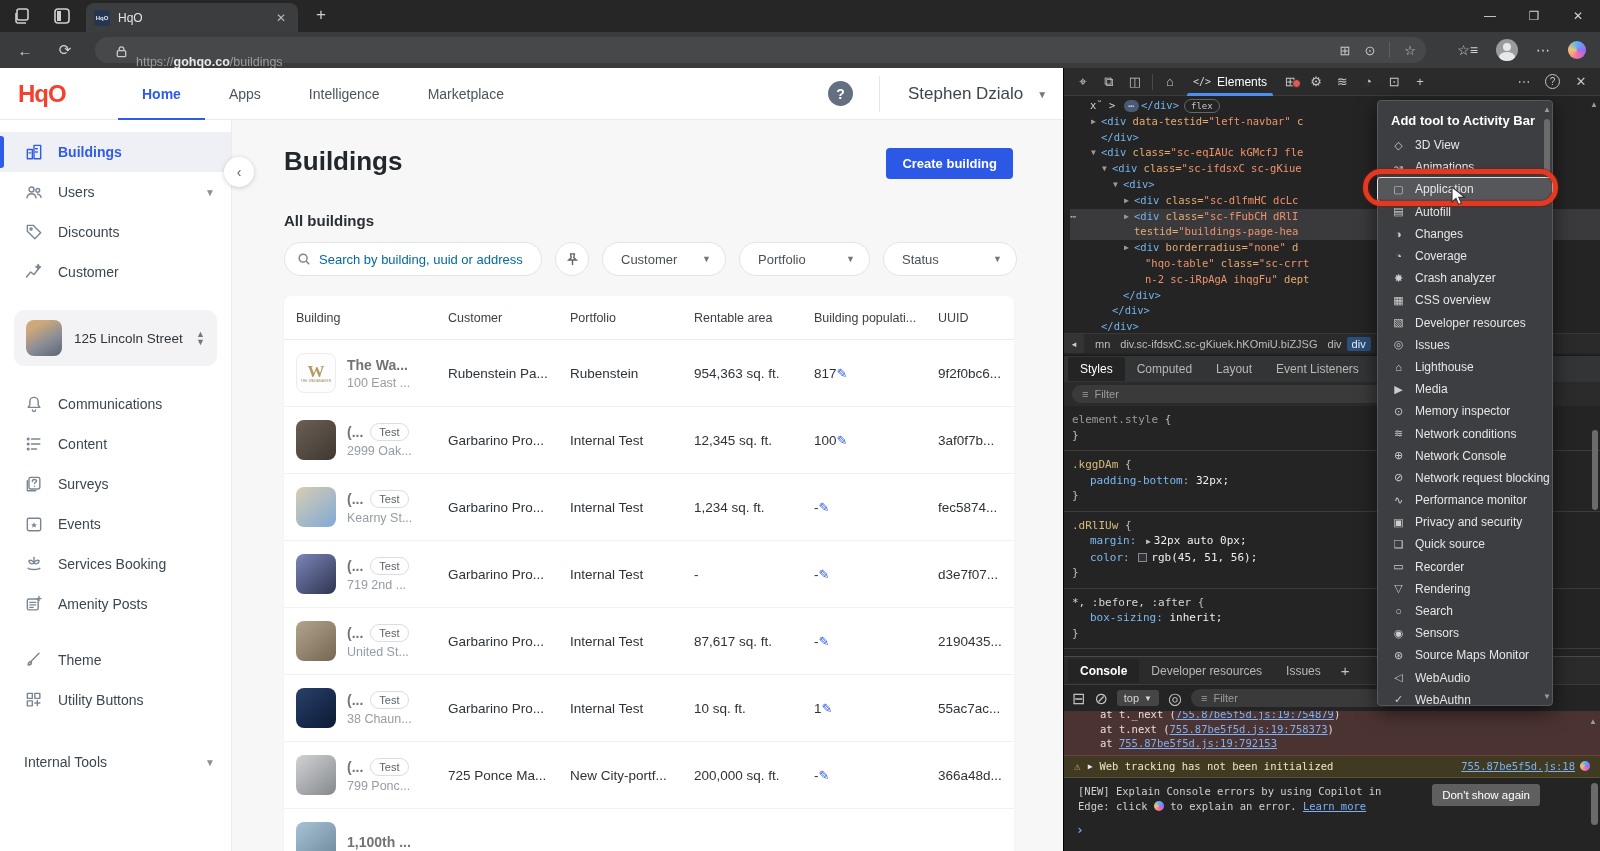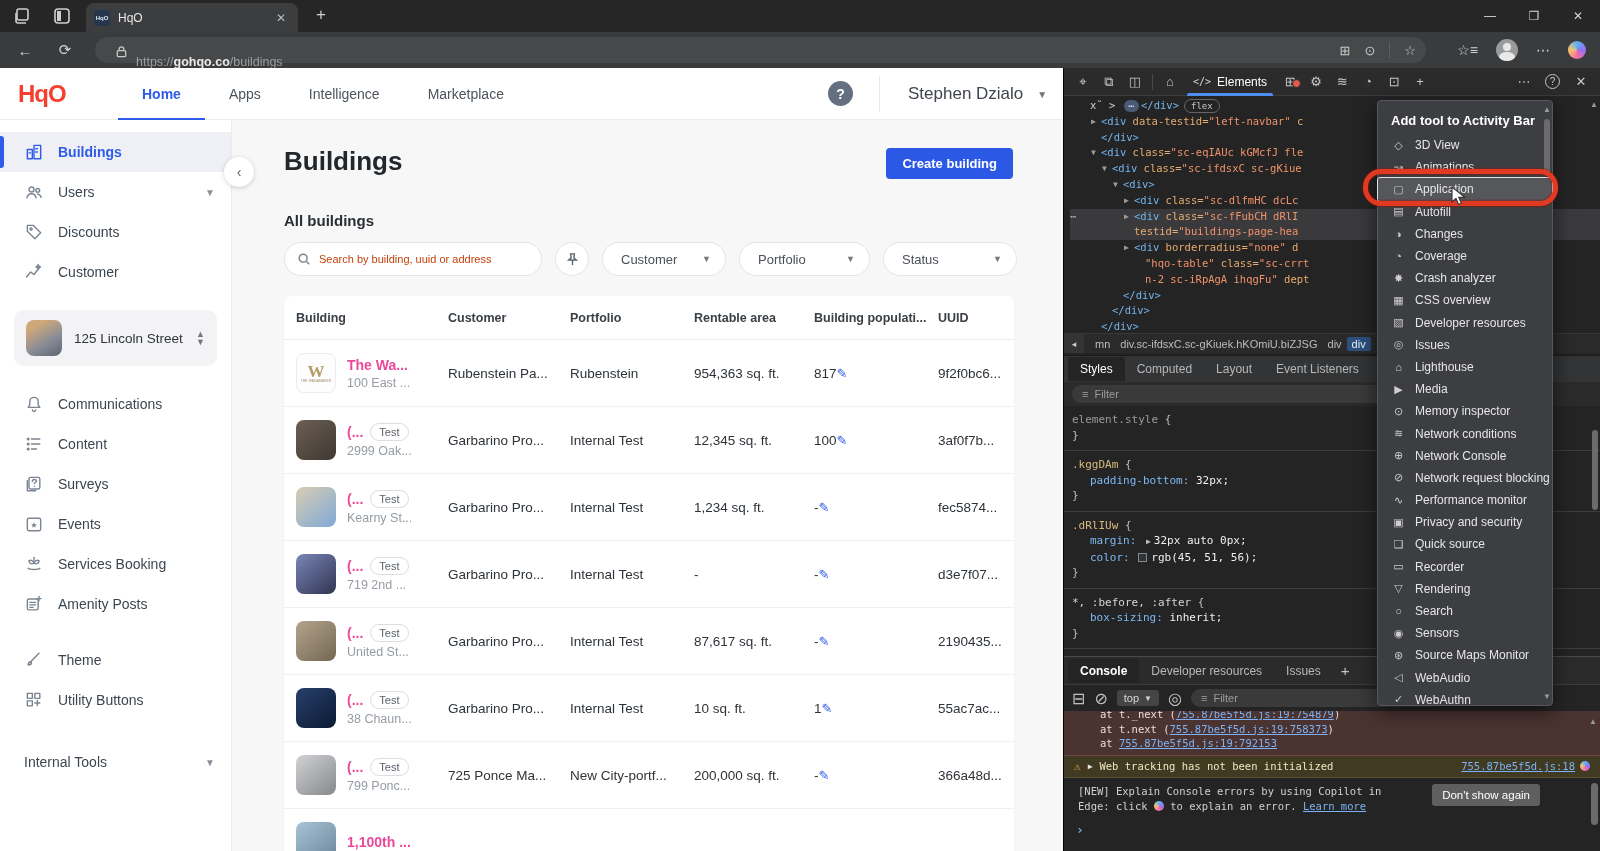--- a/index.html
+++ b/index.html
@@ -67,40 +67,40 @@
   .internal-tools .s-label { font-size:14px; color:#3c4650; }
   .collapse-btn { position:absolute; left:224px; top:89px; width:30px; height:30px; border-radius:50%; background:#fff; box-shadow:0 1px 5px rgba(0,0,0,.18); color:#555c64; font-size:14px; display:flex; align-items:center; justify-content:center; z-index:6; }
 
   .content { position:absolute; left:232px; top:52px; width:831px; height:731px; }
   .page-title { position:absolute; left:52px; top:26px; font-size:26px; font-weight:bold; color:#22272c; }
   .create-btn { position:absolute; right:50px; top:28px; height:31px; background:#2b59e6; color:#fff; font-size:13px; font-weight:bold; border:none; border-radius:4px; padding:0 16px; }
   .section-title { position:absolute; left:52px; top:92px; font-size:15px; font-weight:bold; color:#2a2f34; }
   .filter-row { position:absolute; left:52px; top:122px; display:flex; gap:13px; }
   .search-box { width:258px; height:34px; background:#fff; border:1px solid #e3e4e8; border-radius:17px; display:flex; align-items:center; padding:0 12px; }
   .search-box svg { width:14px; height:14px; color:#7d858e; }
-  .search-ph { font-size:11px; color:#c2410c; margin-left:8px; }
+  .search-ph { font-size:13px; color:#0369a1; margin-left:8px; }
   .pin-btn { width:34px; height:34px; background:#fff; border:1px solid #e3e4e8; border-radius:17px; display:flex; align-items:center; justify-content:center; color:#5c646d; }
   .pin-btn svg { width:15px; height:15px; }
   .select { height:34px; background:#fff; border:1px solid #e3e4e8; border-radius:17px; display:flex; align-items:center; justify-content:space-between; padding:0 14px 0 18px; font-size:13px; color:#4a5057; }
   .sel-customer { width:124px; } .sel-portfolio { width:131px; } .sel-status { width:134px; }
   .select .caret { font-size:9px; color:#6f7780; }
 
   .table-card { position:absolute; left:52px; top:176px; width:730px; height:556px; background:#fff; border-radius:8px 8px 0 0; box-shadow:0 1px 2px rgba(20,20,40,.05); overflow:hidden; }
   .trow { display:grid; grid-template-columns:152px 122px 124px 120px 124px 64px; padding:0 12px; align-items:center; }
   .thead { height:44px; border-bottom:1px solid #ececef; }
-  .thead span { font-size:12.5px; color:#3a4046; font-weight:bold; }
+  .thead span { font-size:12.5px; color:#3a4046; font-weight:normal; }
   .tbody-row { height:67px; border-bottom:1px solid #f1f1f3; }
   .bcell { display:flex; align-items:center; gap:11px; }
   .bthumb { width:40px; height:40px; border-radius:8px; flex-shrink:0; }
   .bthumb.wanamaker { background:#fdfdfd; border:1px solid #ececec; display:flex; flex-direction:column; align-items:center; justify-content:center; }
   .bthumb.wanamaker .wm-w { font-family:"Liberation Serif", serif; font-weight:bold; font-size:17px; color:#b49a63; line-height:15px; }
   .bthumb.wanamaker .wm-t { font-size:3.2px; color:#9d8a61; letter-spacing:.2px; }
   .bname-stack { display:flex; flex-direction:column; gap:3px; min-width:0; }
   .bname-line { display:flex; align-items:center; gap:7px; }
-  .bname { font-size:14px; font-weight:bold; color:#ec4899; white-space:nowrap; }
+  .bname { font-size:14px; font-weight:bold; color:#737373; white-space:nowrap; }
   .test-badge { font-size:11px; color:#5b636b; background:#fff; border:1px solid #dcdde1; border-radius:10px; padding:2px 8px; }
   .baddr { font-size:12.5px; color:#959ca4; white-space:nowrap; }
   .cellv { font-size:13.5px; color:#2d3338; }
   .popcell { display:flex; align-items:center; }
   .pencil { color:#2E5BE8; font-size:13px; }
 
   
   .devtools { position:absolute; left:1063px; top:68px; width:537px; height:783px; background:#242424; border-left:1px solid #000; font-family:"Liberation Sans", sans-serif; }
   .dt-toolbar { position:absolute; left:0; top:0; width:100%; height:28px; background:#2b2b2b; border-bottom:1px solid #3c3c3c; display:flex; align-items:center; padding:0 6px; color:#c6c6c6; }
   .dt-ti { width:26px; text-align:center; font-size:13px; }

